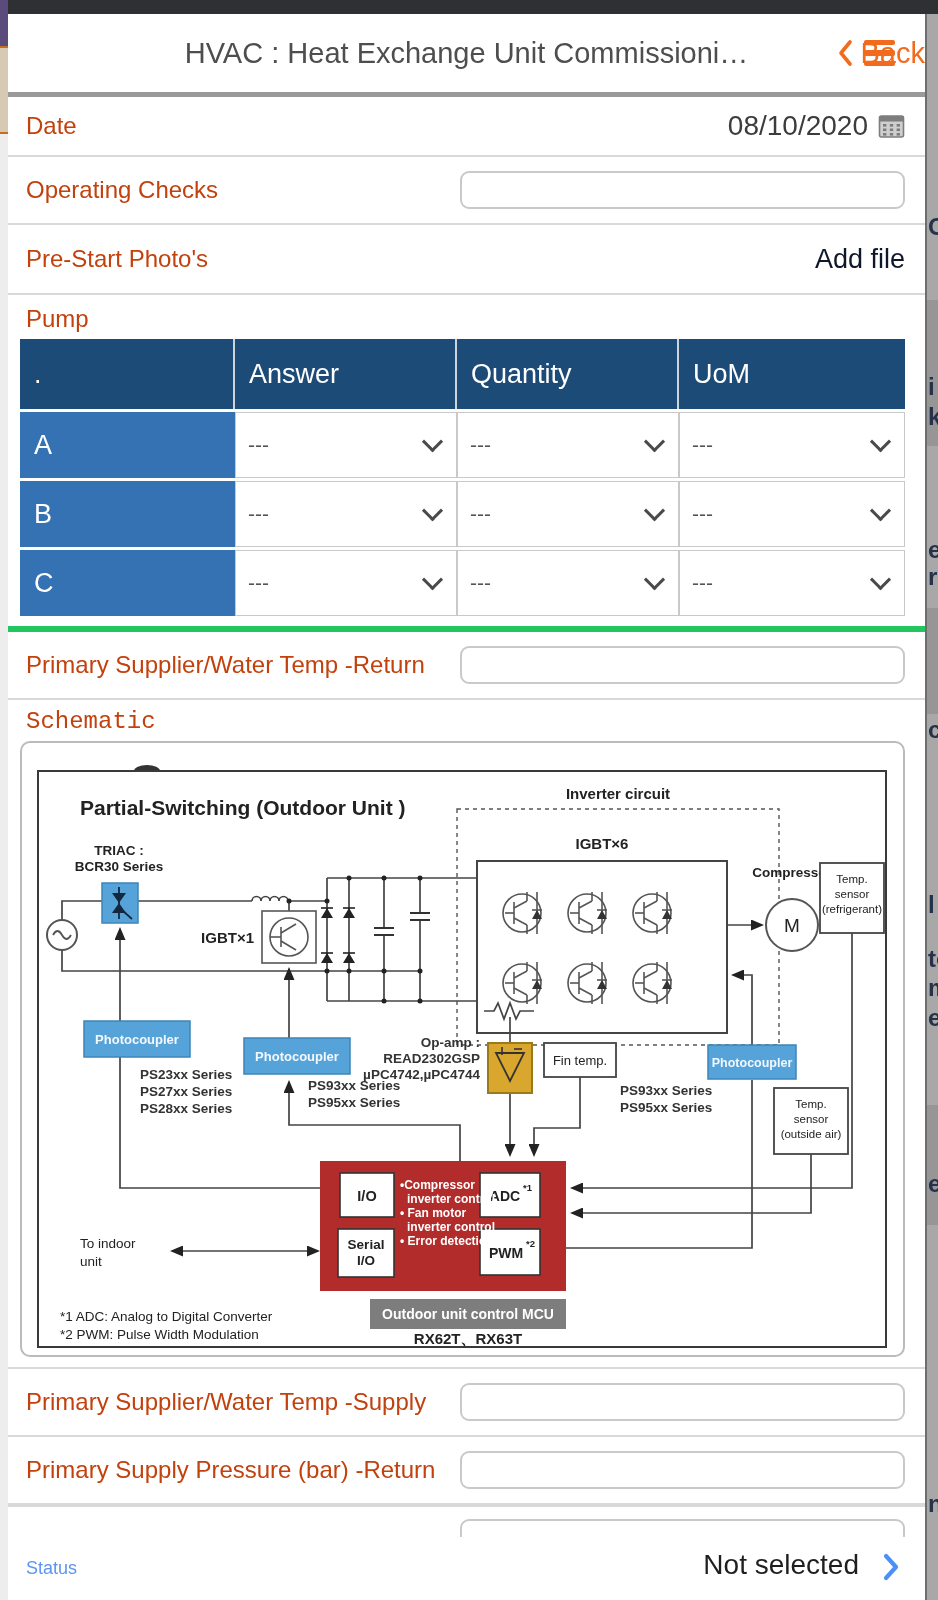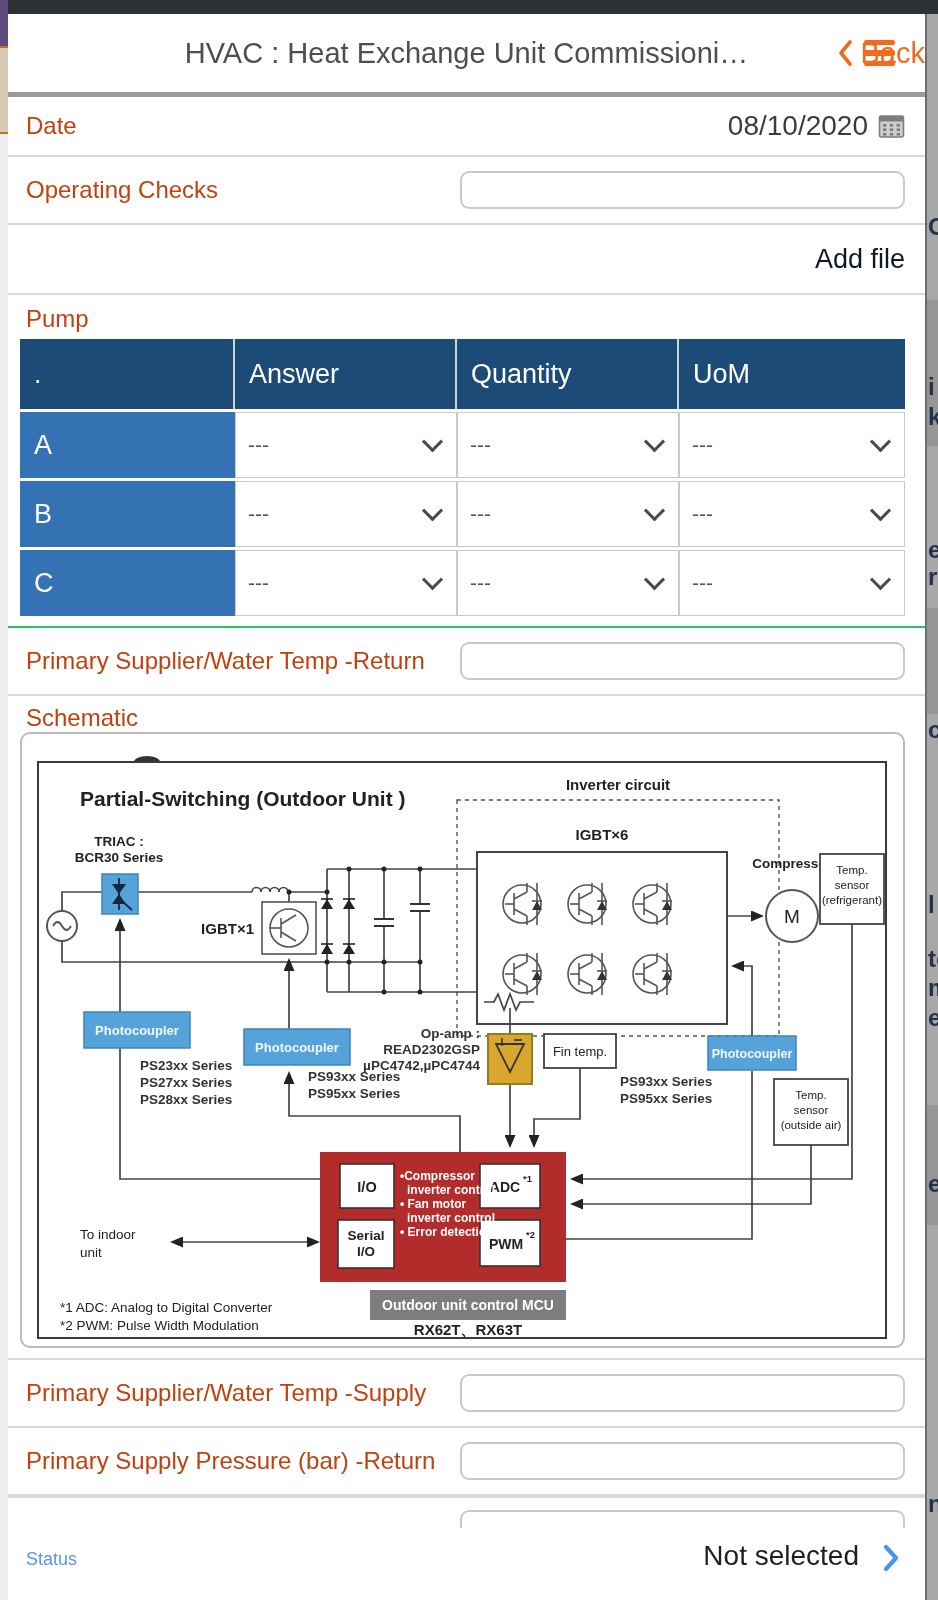--- a/index.html
+++ b/index.html
@@ -29,37 +29,37 @@
   .row{position:relative;display:flex;align-items:center;border-bottom:2px solid #d9d9d9;background:#fff;}
   .flabel{color:#c2410c;font-size:24px;margin-left:18px;}
   .r-date{height:58px;}
   .r-66{height:66px;}
   .r-68{height:68px;}
   .date-val{position:absolute;right:20px;display:flex;align-items:center;gap:10px;color:#3c3c3c;font-size:28px;}
   .tinput{position:absolute;right:20px;width:445px;height:38px;border:2px solid #c9c9c9;border-radius:9px;
           background:#fff;box-sizing:border-box;}
   .addfile{position:absolute;right:20px;color:#0f172a;font-size:27px;cursor:pointer;}
   
-  .sect{border-bottom:2px solid #22c55e;background:#fff;}
+  .sect{border-bottom:6px solid #22c55e;background:#fff;}
   .sect .flabel{display:block;margin-top:10px;margin-bottom:6px;}
   .ptable{margin:0 12px 10px 12px;}
   .prow{display:grid;grid-template-columns:215px 222px 222px 226px;}
   .prow + .prow{margin-top:3px;}
   .hcell{background:#1d4b78;color:#fff;font-size:27px;height:70px;display:flex;align-items:center;
          padding-left:14px;box-sizing:border-box;border-right:2px solid #cdd5dc;}
   .hcell:last-child{border-right:none;}
   .ncell{background:#3572b4;color:#fff;font-size:27px;height:66px;display:flex;align-items:center;
          padding-left:14px;box-sizing:border-box;}
   .scell{position:relative;background:#fff;border:1px solid #c9c9c9;height:66px;display:flex;align-items:center;
          padding-left:12px;box-sizing:border-box;color:#555;font-size:21px;cursor:pointer;}
   .chev{position:absolute;right:16px;top:50%;width:12px;height:12px;border-right:3px solid #4a4a4a;
         border-bottom:3px solid #4a4a4a;transform:translateY(-72%) rotate(45deg);}
   
   .schem-sect{border-bottom:2px solid #d9d9d9;background:#fff;padding-top:8px;}
-  .schem-card{margin:0 12px 10px 12px;border:2px solid #bbb;border-radius:10px;background:#fff;
+  .schem-card{margin:6px 12px 10px 12px;border:2px solid #bbb;border-radius:10px;background:#fff;
               width:885px;height:616px;box-sizing:border-box;overflow:hidden;}
   .schem-card svg{display:block;}
   
   .status-row{position:relative;height:82px;border-top:2px solid #d9d9d9;background:#fff;}
   .half-input{position:absolute;right:20px;top:12px;width:445px;height:18px;border:2px solid #c9c9c9;
               border-bottom:none;border-radius:9px 9px 0 0;box-sizing:border-box;}
   .status-label{position:absolute;left:18px;bottom:10px;color:#5b95f2;font-size:18px;}
   .status-val{position:absolute;right:66px;bottom:8px;color:#1f1f1f;font-size:28px;}
   .status-chev{position:absolute;right:24px;bottom:6px;}
   text{font-family:"Liberation Sans",sans-serif;}
@@ -130,20 +130,21 @@
       </svg>
     </div>
   </div>
 
   <div class="row r-66">
     <span class="flabel">Operating Checks</span>
     <div class="tinput"></div>
   </div>
 
   <div class="row r-68">
+    <span class="flabel">Pre-Start Photo's</span>
     <span class="addfile">Add file</span>
   </div>
 
   <div class="sect">
     <span class="flabel">Pump</span>
     <div class="ptable">
       <div class="prow">
         <div class="hcell">.</div>
         <div class="hcell">Answer</div>
         <div class="hcell">Quantity</div>
@@ -196,21 +197,21 @@
       </div>
     </div>
   </div>
 
   <div class="row r-66">
     <span class="flabel">Primary Supplier/Water Temp -Return</span>
     <div class="tinput"></div>
   </div>
 
   <div class="schem-sect">
-    <span class="flabel" style="display:block;margin-bottom:0;">Schematic</span>
+    <span class="flabel" style="display:block;margin-bottom:0;font-family:Liberation Mono, monospace;">Schematic</span>
     <div class="schem-card">
       <svg width="885" height="616" viewBox="0 0 885 616">
         <defs>
           <marker id="arr" orient="auto-start-reverse" markerUnits="userSpaceOnUse" markerWidth="13" markerHeight="11" refX="11" refY="5.5">
             <path d="M0,0 L13,5.5 L0,11 Z" fill="#222"></path>
           </marker>
           <g id="igbt" stroke="#555" stroke-width="1.6" fill="none">
             <circle r="19"></circle>
             <line x1="-8" y1="-11" x2="-8" y2="11"></line>
               <line x1="-17" y1="0" x2="-8" y2="0"></line>

